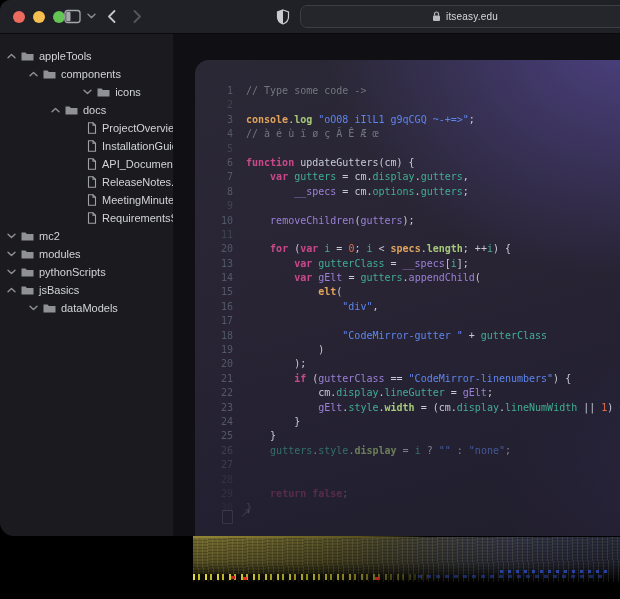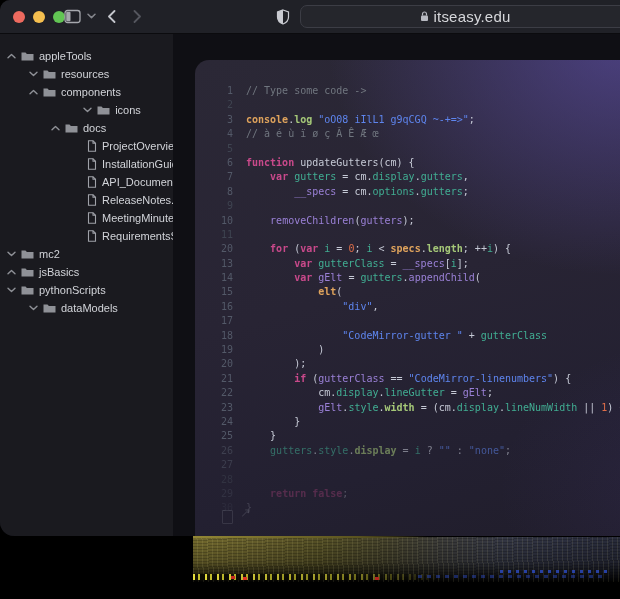--- a/index.html
+++ b/index.html
@@ -12,21 +12,21 @@
 
   
   .toolbar{position:absolute;left:0;top:0;right:0;height:33px;background:#202127;
            border-bottom:1px solid #0b0b0e;}
   .lights{position:absolute;left:13px;top:11px;display:flex;gap:8px;}
   .light{width:12px;height:12px;border-radius:50%;}
   .tb-icon{position:absolute;display:flex;align-items:center;justify-content:center;}
   .url-pill{position:absolute;left:300px;top:5px;width:330px;height:23px;border-radius:7px;
             background:#25262c;border:1px solid #3c3d45;display:flex;align-items:center;
             justify-content:center;gap:5px;box-sizing:border-box;}
-  .url-text{font-size:15px;color:#d6d7db;letter-spacing:.2px;}
+  .url-text{font-size:10px;color:#d6d7db;letter-spacing:.2px;}
 
   
   .sidebar{position:absolute;left:0;top:34px;width:173px;bottom:0;background:#1a1a1f;
            padding-top:13px;box-sizing:border-box;overflow:hidden;}
   .tree-row{height:18px;display:flex;align-items:center;gap:5px;font-size:11px;color:#d2d4d9;}
   .tree-row svg{flex:0 0 auto;}
   .tree-label{white-space:nowrap;}
 
   
   .editor{position:absolute;left:195px;top:60px;width:520px;bottom:0;
@@ -126,29 +126,20 @@
         <svg width="9" height="6" viewBox="0 0 9 6">
           <polyline points="1,4.8 4.5,1.4 8,4.8" fill="none" stroke="#8e9096" stroke-width="1.4" stroke-linecap="round" stroke-linejoin="round"></polyline>
         </svg>
         <svg width="13" height="10" viewBox="0 0 13 10">
           <path d="M0.5,1.5 h4 l1.4,1.5 h6.6 v6.5 h-12 z" fill="#8f9197"></path>
         </svg>
         <span class="tree-label">appleTools</span>
       </div>
       <div class="tree-row" style="padding-left: 29px;">
         <svg width="9" height="6" viewBox="0 0 9 6">
-          <polyline points="1,1.2 4.5,4.6 8,1.2" fill="none" stroke="#8e9096" stroke-width="1.4" stroke-linecap="round" stroke-linejoin="round"></polyline>
-        </svg>
-        <svg width="13" height="10" viewBox="0 0 13 10">
-          <path d="M0.5,1.5 h4 l1.4,1.5 h6.6 v6.5 h-12 z" fill="#8f9197"></path>
-        </svg>
-        <span class="tree-label">resources</span>
-      </div>
-      <div class="tree-row" style="padding-left: 29px;">
-        <svg width="9" height="6" viewBox="0 0 9 6">
           <polyline points="1,4.8 4.5,1.4 8,4.8" fill="none" stroke="#8e9096" stroke-width="1.4" stroke-linecap="round" stroke-linejoin="round"></polyline>
         </svg>
         <svg width="13" height="10" viewBox="0 0 13 10">
           <path d="M0.5,1.5 h4 l1.4,1.5 h6.6 v6.5 h-12 z" fill="#8f9197"></path>
         </svg>
         <span class="tree-label">components</span>
       </div>
       <div class="tree-row" style="padding-left: 51px; justify-content: center;">
         <svg width="9" height="6" viewBox="0 0 9 6">
           <polyline points="1,1.2 4.5,4.6 8,1.2" fill="none" stroke="#8e9096" stroke-width="1.4" stroke-linecap="round" stroke-linejoin="round"></polyline>
@@ -213,35 +204,44 @@
         <svg width="9" height="6" viewBox="0 0 9 6">
           <polyline points="1,1.2 4.5,4.6 8,1.2" fill="none" stroke="#8e9096" stroke-width="1.4" stroke-linecap="round" stroke-linejoin="round"></polyline>
         </svg>
         <svg width="13" height="10" viewBox="0 0 13 10">
           <path d="M0.5,1.5 h4 l1.4,1.5 h6.6 v6.5 h-12 z" fill="#8f9197"></path>
         </svg>
         <span class="tree-label">mc2</span>
       </div>
       <div class="tree-row" style="padding-left: 7px;">
         <svg width="9" height="6" viewBox="0 0 9 6">
+          <polyline points="1,1.2 4.5,4.6 8,1.2" fill="none" stroke="#8e9096" stroke-width="1.4" stroke-linecap="round" stroke-linejoin="round"></polyline>
+        </svg>
+        <svg width="13" height="10" viewBox="0 0 13 10">
+          <path d="M0.5,1.5 h4 l1.4,1.5 h6.6 v6.5 h-12 z" fill="#8f9197"></path>
+        </svg>
+        <span class="tree-label">modules</span>
+      </div>
+      <div class="tree-row" style="padding-left: 7px;">
+        <svg width="9" height="6" viewBox="0 0 9 6">
+          <polyline points="1,1.2 4.5,4.6 8,1.2" fill="none" stroke="#8e9096" stroke-width="1.4" stroke-linecap="round" stroke-linejoin="round"></polyline>
+        </svg>
+        <svg width="13" height="10" viewBox="0 0 13 10">
+          <path d="M0.5,1.5 h4 l1.4,1.5 h6.6 v6.5 h-12 z" fill="#8f9197"></path>
+        </svg>
+        <span class="tree-label">pythonScripts</span>
+      </div>
+      <div class="tree-row" style="padding-left: 7px;">
+        <svg width="9" height="6" viewBox="0 0 9 6">
           <polyline points="1,4.8 4.5,1.4 8,4.8" fill="none" stroke="#8e9096" stroke-width="1.4" stroke-linecap="round" stroke-linejoin="round"></polyline>
         </svg>
         <svg width="13" height="10" viewBox="0 0 13 10">
           <path d="M0.5,1.5 h4 l1.4,1.5 h6.6 v6.5 h-12 z" fill="#8f9197"></path>
         </svg>
         <span class="tree-label">jsBasics</span>
-      </div>
-      <div class="tree-row" style="padding-left: 7px;">
-        <svg width="9" height="6" viewBox="0 0 9 6">
-          <polyline points="1,1.2 4.5,4.6 8,1.2" fill="none" stroke="#8e9096" stroke-width="1.4" stroke-linecap="round" stroke-linejoin="round"></polyline>
-        </svg>
-        <svg width="13" height="10" viewBox="0 0 13 10">
-          <path d="M0.5,1.5 h4 l1.4,1.5 h6.6 v6.5 h-12 z" fill="#8f9197"></path>
-        </svg>
-        <span class="tree-label">pythonScripts</span>
       </div>
       <div class="tree-row" style="padding-left: 29px;">
         <svg width="9" height="6" viewBox="0 0 9 6">
           <polyline points="1,1.2 4.5,4.6 8,1.2" fill="none" stroke="#8e9096" stroke-width="1.4" stroke-linecap="round" stroke-linejoin="round"></polyline>
         </svg>
         <svg width="13" height="10" viewBox="0 0 13 10">
           <path d="M0.5,1.5 h4 l1.4,1.5 h6.6 v6.5 h-12 z" fill="#8f9197"></path>
         </svg>
         <span class="tree-label">dataModels</span>
       </div>

